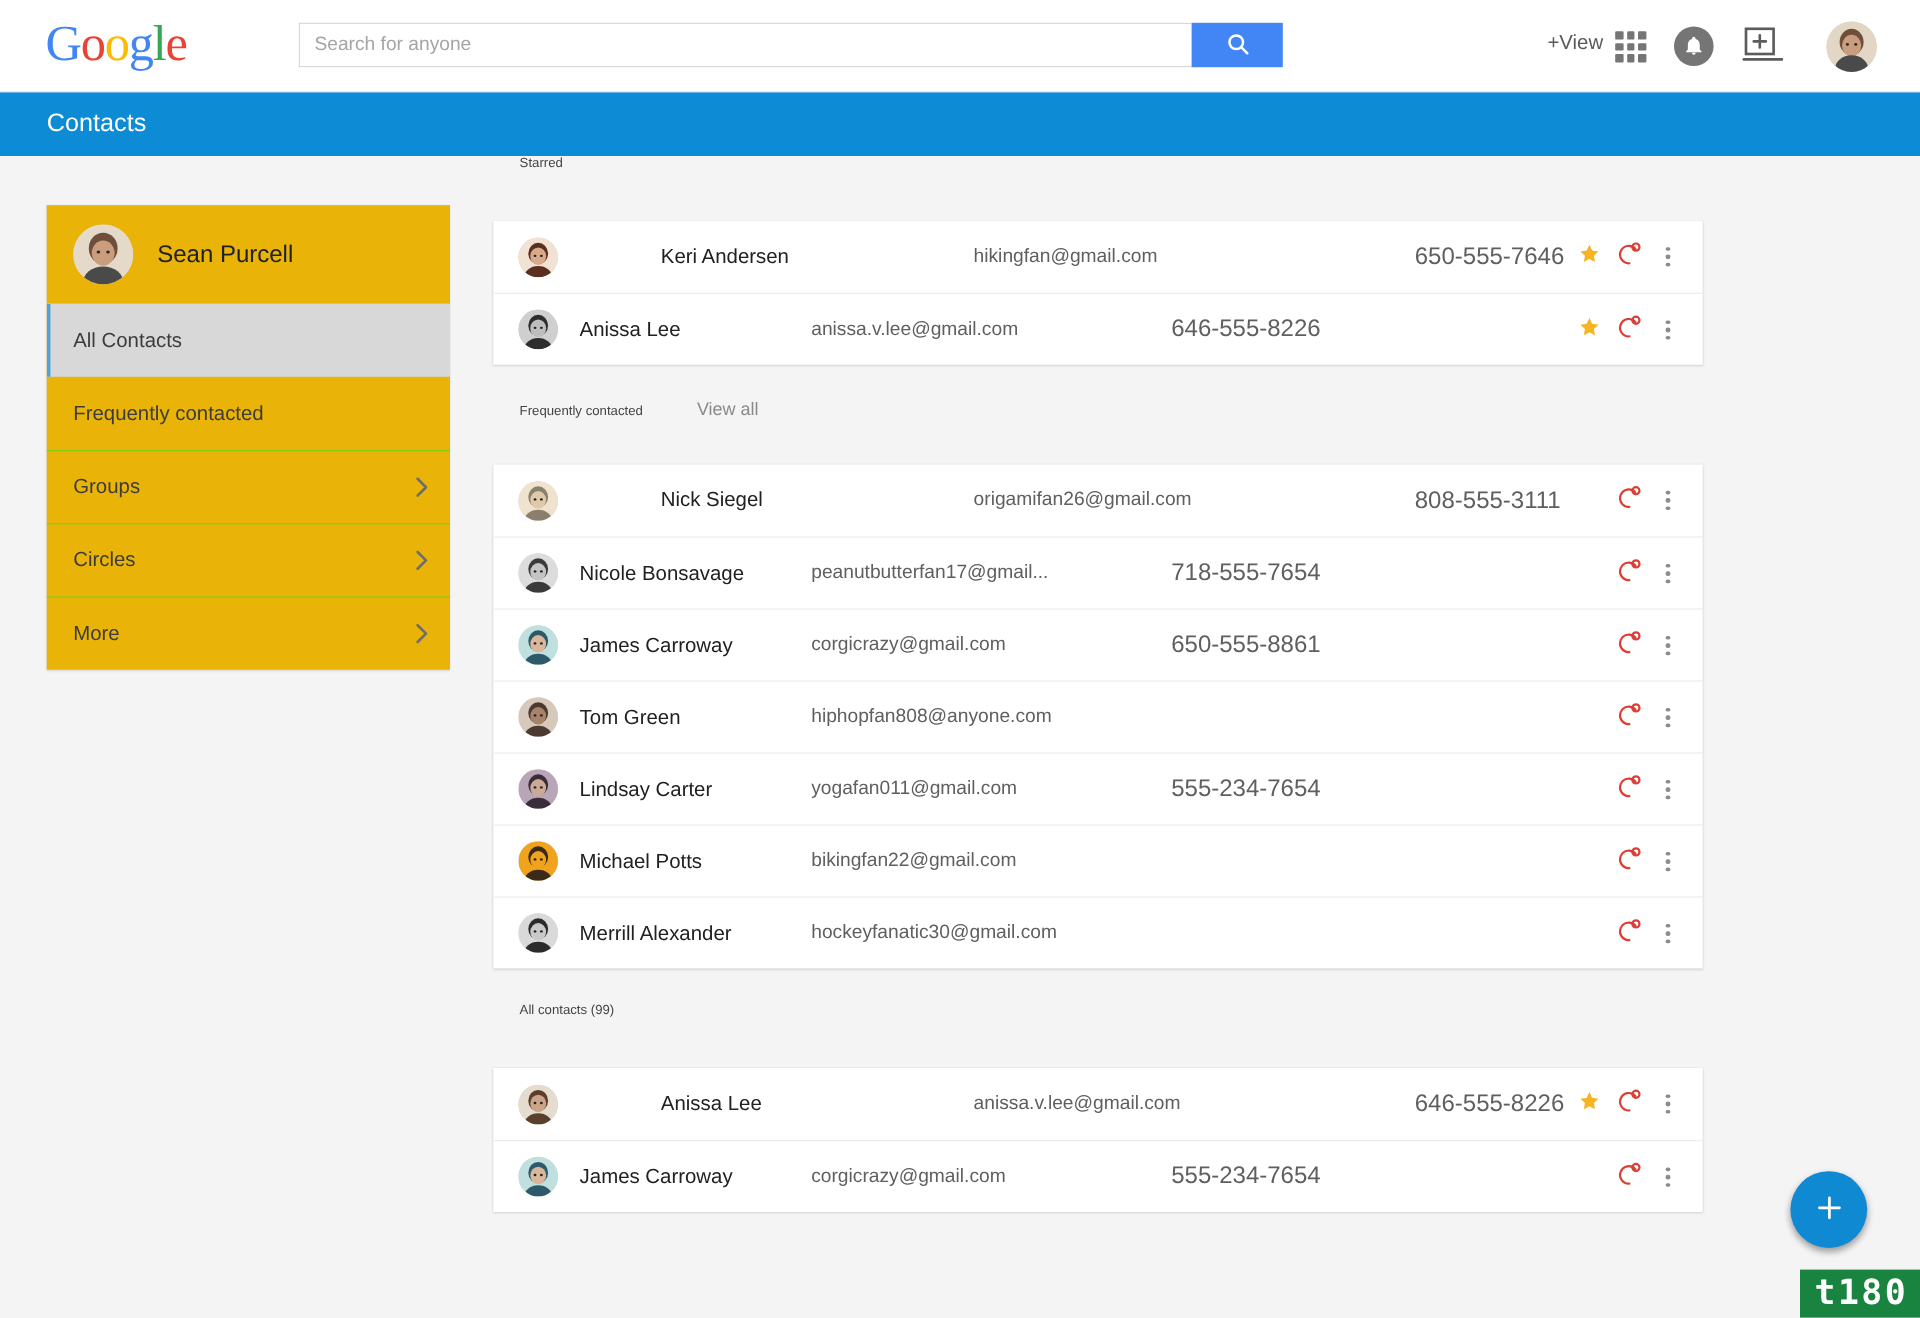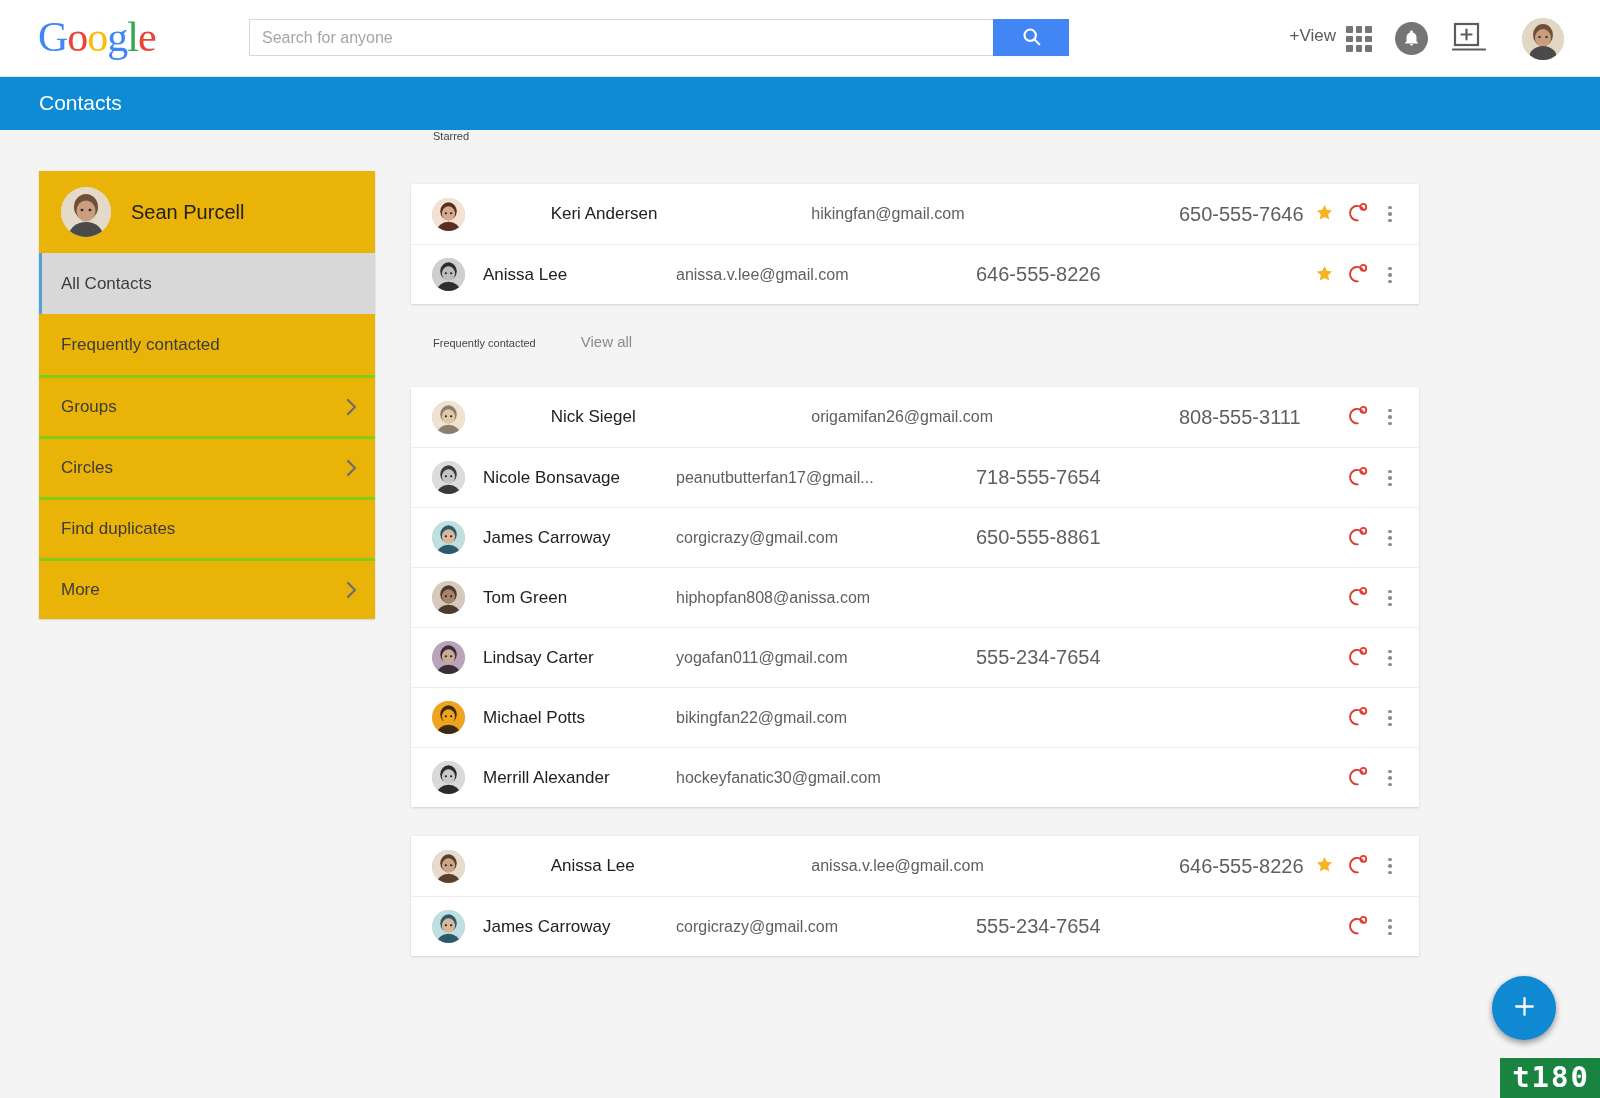--- a/index.html
+++ b/index.html
@@ -126,21 +126,21 @@
   .side-avatar {
     width: 50px; height: 50px; border-radius: 50%;
     overflow: hidden; background: #ded3c4; flex: none;
   }
   .side-name {
     margin-left: 20px; font-size: 20px; color: #212121; font-weight: 400;
   }
   .side-item {
     height: 61px; display: flex; align-items: center;
     padding-left: 22px; padding-right: 18px;
-    border-top: 3px solid #84cc16;
+    border-top: 1px solid #84cc16;
     font-size: 17px; color: #3c3c3c;
     cursor: pointer; position: relative;
   }
   .side-item.active {
     background: #d8d8d8; border-top: none;
     box-shadow: inset 3px 0 0 #4fa3dd;
   }
   .side-item.no-border { border-top: none; }
   .side-label { flex: 1; }
   .chev { width: 11px; height: 18px; flex: none; }
@@ -330,23 +330,20 @@
 
     <div class="side-item">
       <span class="side-label">Circles</span>
       <span class="chev">
         <svg viewBox="0 0 11 18" fill="none" stroke="#6d6d6d" stroke-width="2.2" stroke-linecap="round" stroke-linejoin="round">
             <polyline points="2,2 9,9 2,16"></polyline>
           </svg>
       </span>
     </div>
 
-    <div class="side-item">
-      <span class="side-label">Find duplicates</span>
-    </div>
 
     <div class="side-item">
       <span class="side-label">More</span>
       <span class="chev">
         <svg viewBox="0 0 11 18" fill="none" stroke="#6d6d6d" stroke-width="2.2" stroke-linecap="round" stroke-linejoin="round">
             <polyline points="2,2 9,9 2,16"></polyline>
           </svg>
       </span>
     </div>
   </div>
@@ -496,21 +493,21 @@
           <div class="row">
             <div class="row-avatar"><svg class="ph" viewBox="0 0 33 33">
                 <rect width="33" height="33" fill="#d6c8bb"></rect>
                 <ellipse cx="16.5" cy="13.200000000000001" rx="8.25" ry="8.91" fill="#4a3a30"></ellipse>
                 <ellipse cx="16.5" cy="15.51" rx="6.6000000000000005" ry="7.26" fill="#a9826a"></ellipse>
                 <ellipse cx="16.5" cy="33.660000000000004" rx="11.879999999999999" ry="9.9" fill="#4a3a30"></ellipse>
                 <ellipse cx="13.86" cy="15.180000000000001" rx="1.155" ry="0.99" fill="#222"></ellipse>
                 <ellipse cx="19.139999999999997" cy="15.180000000000001" rx="1.155" ry="0.99" fill="#222"></ellipse>
               </svg></div>
             <div class="row-name">Tom Green</div>
-            <div class="row-email">hiphopfan808@anissa.com</div>
+            <div class="row-email">hiphopfan808@anyone.com</div>
             <div class="row-phone"></div>
             <div class="row-actions">
               <span class="act-star"></span>
               <span class="act-hang"><svg viewBox="0 0 24 24" fill="none" stroke="#db3e34" stroke-width="2.1" stroke-linecap="round">
                   <path d="M18 7.2A8.3 8.3 0 1 0 12.4 21"></path>
                   <circle cx="18.6" cy="5.6" r="3.4"></circle>
                 </svg></span>
               <span class="act-more">
                 <i></i>
                 <i></i>
@@ -588,20 +585,23 @@
                 </svg></span>
               <span class="act-more">
                 <i></i>
                 <i></i>
                 <i></i>
               </span>
             </div>
           </div>
         </div>
         <div style="height: 29px;"></div>
+        <div class="section-head">
+          <span class="section-title">All contacts (99)</span>
+        </div>
         <div class="card">
           <div class="row">
             <div class="row-avatar"><svg class="ph" viewBox="0 0 33 33">
                 <rect width="33" height="33" fill="#e6dccd"></rect>
                 <ellipse cx="16.5" cy="13.200000000000001" rx="8.25" ry="8.91" fill="#5a3f2c"></ellipse>
                 <ellipse cx="16.5" cy="15.51" rx="6.6000000000000005" ry="7.26" fill="#cda487"></ellipse>
                 <ellipse cx="16.5" cy="33.660000000000004" rx="11.879999999999999" ry="9.9" fill="#5a3f2c"></ellipse>
                 <ellipse cx="13.86" cy="15.180000000000001" rx="1.155" ry="0.99" fill="#222"></ellipse>
                 <ellipse cx="19.139999999999997" cy="15.180000000000001" rx="1.155" ry="0.99" fill="#222"></ellipse>
               </svg></div>

